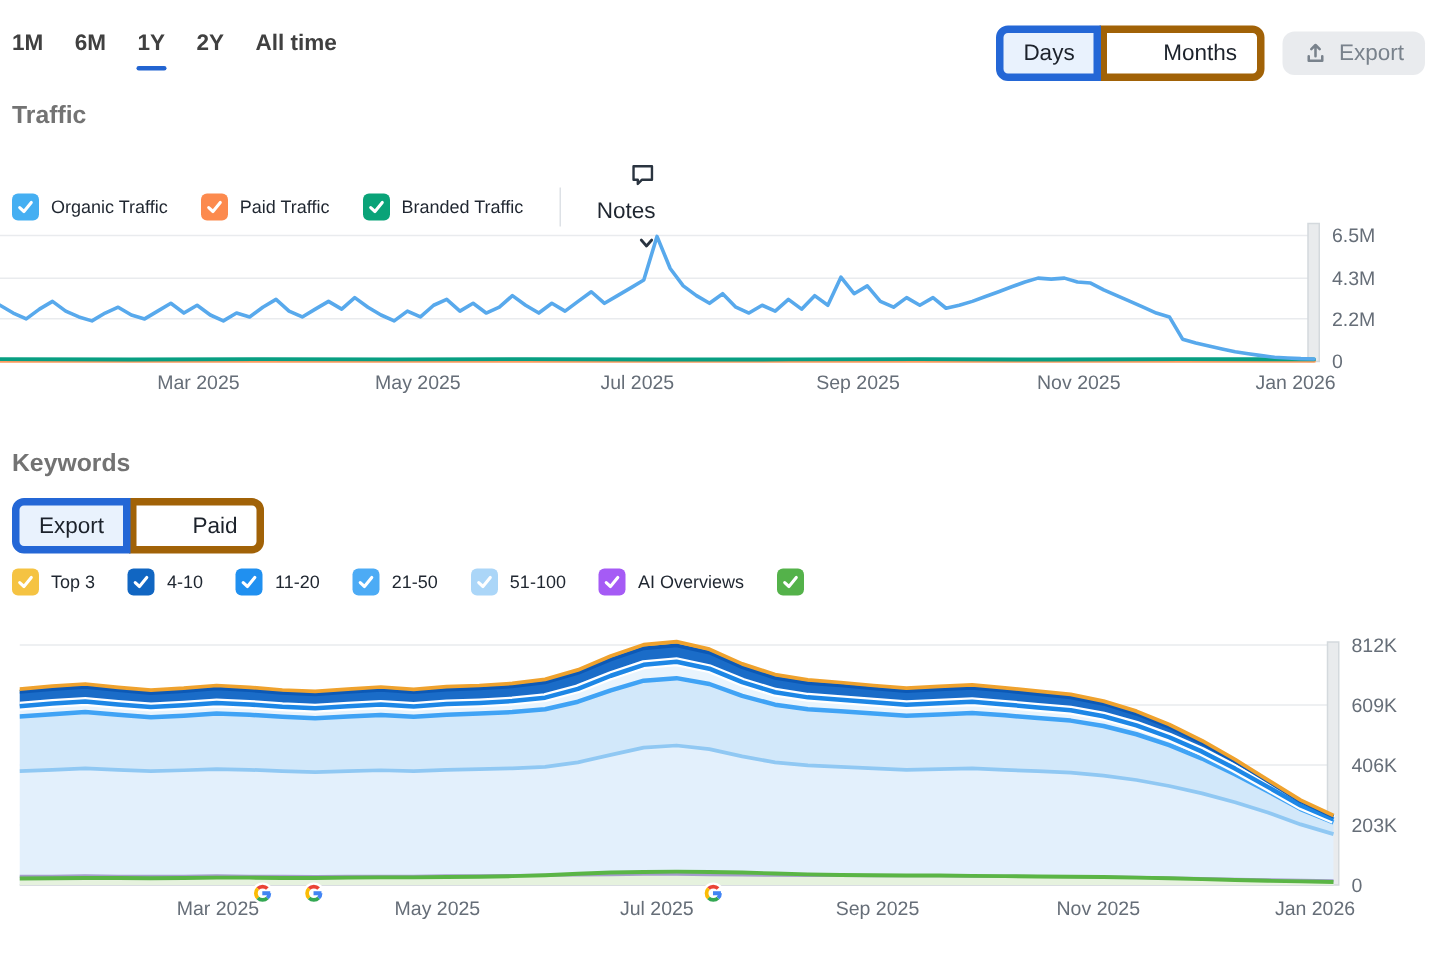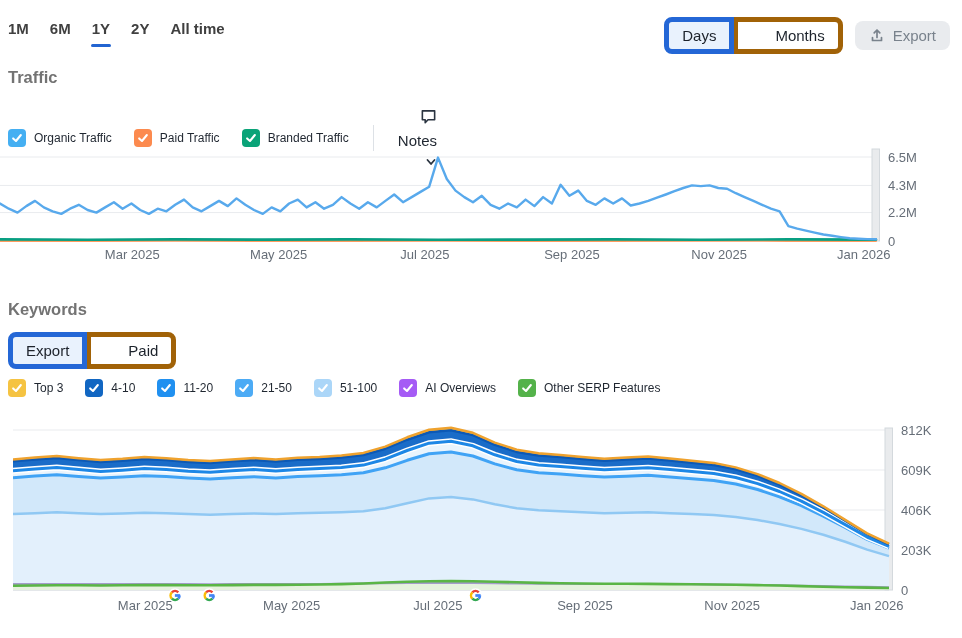--- a/index.html
+++ b/index.html
@@ -182,21 +182,20 @@
         </svg>
       </span>
       <span>AI Overviews</span>
     </div>
     <div class="legend-item">
       <span class="cbox" style="background: rgb(84, 178, 74);">
         <svg width="12" height="12" viewBox="0 0 14 14">
           <polyline points="2.5,7.5 5.8,10.5 11.5,3.5" fill="none" stroke="#fff" stroke-width="2.4" stroke-linecap="round" stroke-linejoin="round"></polyline>
         </svg>
       </span>
-      <span>Other SERP Features</span>
     </div>
   </div>
 
 <div class="abs chart-wrap" id="keywords-chart">
   <svg id="keywords-svg" width="962" height="205">
       <line x1="0" y1="13" x2="876" y2="13" stroke="#e9ebee" stroke-width="1"></line>
       <text x="888" y="17.5" class="axis">812K</text>
       <line x1="0" y1="53" x2="876" y2="53" stroke="#e9ebee" stroke-width="1"></line>
       <text x="888" y="57.5" class="axis">609K</text>
       <line x1="0" y1="93" x2="876" y2="93" stroke="#e9ebee" stroke-width="1"></line>

